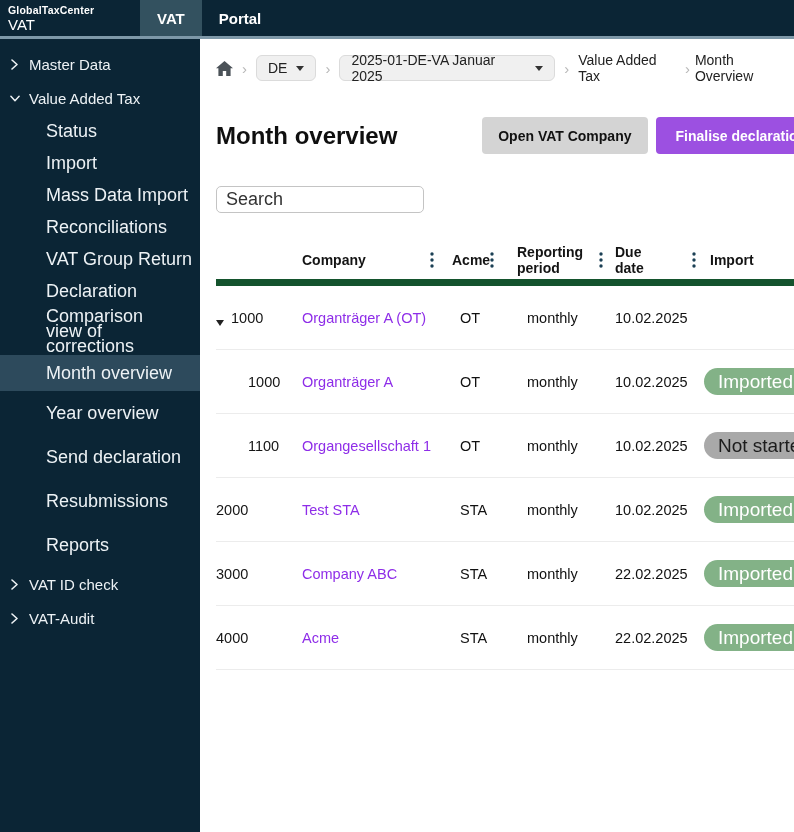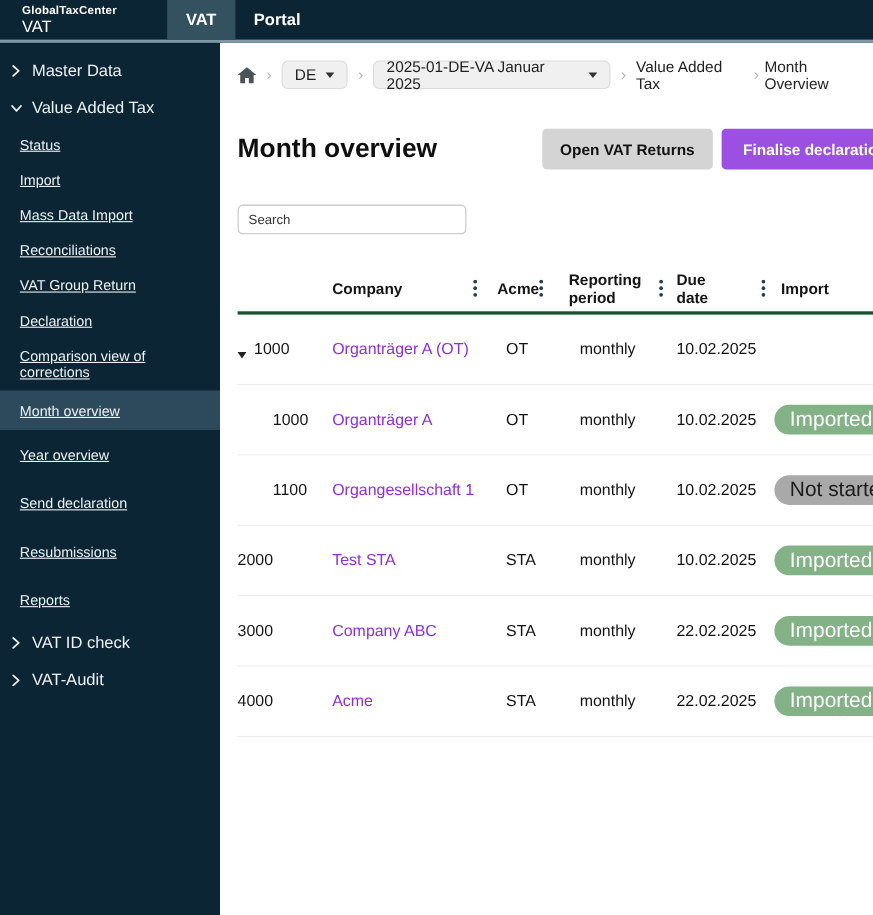--- a/index.html
+++ b/index.html
@@ -1,36 +1,36 @@
 <!DOCTYPE html>
 <html><head>
 <meta charset="utf-8">
 <style>
   * { margin:0; padding:0; box-sizing:border-box; }
   html,body { width:794px; height:832px; overflow:hidden; background:#fff;
     font-family:"Liberation Sans","DejaVu Sans",sans-serif; color:#111; }
 
   
   .topbar { display:flex; align-items:stretch; height:39px; background:#0B2535;
-    border-bottom:3px solid #7E98A8;padding-left:12px; }
+    border-bottom:3px solid #7E98A8; }
   .logo-block { width:140px; padding:4px 0 0 8px; color:#fff; }
   .logo-top { font-size:10.5px; font-weight:700; letter-spacing:.2px; line-height:12px; }
   .logo-bottom { font-size:15px; line-height:17px; }
   .top-tab { display:flex; align-items:center; padding:0 17px; color:#fff;
     font-size:15px; font-weight:700; cursor:pointer; }
   .top-tab.active { background:#33515F; }
 
   
   .shell { display:flex; height:793px; }
   .sidebar { width:200px; background:#0B2535; color:#EDF2F5; flex:none; padding-top:8px; }
   .nav-top { height:34px; display:flex; align-items:center; gap:9px; padding-left:10px;
     font-size:15px; cursor:pointer; }
   .nav-top .chev { width:10px; height:10px; flex:none; display:flex; align-items:center; }
-  .nav-sub { height:32px; display:flex; align-items:center; padding-left:18px;
-    font-size:13px; cursor:pointer;text-decoration:underline; }
+  .nav-sub { height:32px; display:flex; align-items:center; padding-left:46px;
+    font-size:18px; cursor:pointer; }
   .nav-sub.two-line { height:48px; line-height:15px; padding-right:28px; }
   .nav-sub.tall { height:44px; }
   .nav-sub.selected { background:#2D4A5C; height:36px; }
 
   
   .main { flex:1; padding:16px 0 0 16px; position:relative; }
 
   .breadcrumb { display:flex; align-items:center; gap:9px; height:26px; font-size:14px; color:#222; }
   .crumb-sep { color:#B7B7B7; font-size:15px; line-height:1; }
   .crumb-pill { display:flex; align-items:center; gap:9px; height:26px; padding:0 11px;
@@ -42,28 +42,28 @@
   .title-row { display:flex; align-items:center; margin-top:36px; margin-right:-40px; }
   .page-title { font-size:24px; font-weight:700; color:#0f0f0f; flex:1; }
   .actions { display:flex; gap:8px; flex:none; }
   .btn { height:37px; padding:0 16px; border:none; border-radius:4px; font-size:14px;
     font-weight:700; white-space:nowrap; cursor:pointer;
     font-family:"Liberation Sans","DejaVu Sans",sans-serif; }
   .btn-gray { background:#D4D4D4; color:#111; }
   .btn-purple { background:#9C50E1; color:#fff; padding:0 20px; }
 
   .search-input { margin-top:32px; width:208px; height:27px; border:1.5px solid #C4C4C4;
-    border-radius:5px; padding:0 9px; font-size:12px; color:#222;
+    border-radius:5px; padding:0 9px; font-size:18px; color:#222;
     font-family:"Liberation Sans","DejaVu Sans",sans-serif; }
   .search-input::placeholder { color:#333; opacity:1; }
 
   
   .table { margin-top:27px; width:578px; }
   .thead { display:grid; grid-template-columns:86px 150px 65px 98px 89px 1fr;
-    height:46px; border-bottom:3px solid #14532d; align-items:center; }
+    height:46px; border-bottom:7px solid #14532d; align-items:center; }
   .th { display:flex; align-items:center; justify-content:space-between;
     font-size:14px; font-weight:700; color:#141414; line-height:16px; }
   .th .th-label { max-width:76px; }
   .th-company { padding-right:18px; }
   .th-type { padding-right:23px; }
   .th-period { padding-right:20px;gap:16px; }
   .th-due { padding-right:20px;gap:48px; }
   .th-import { padding-left:6px; }
   .dots-icon { flex:none; display:block; }
 
@@ -164,21 +164,21 @@
       </span>
       <span class="crumb-sep">›</span>
       <span class="crumb-text">Value Added Tax</span>
       <span class="crumb-sep" style="margin:0 -4px;">›</span>
       <span class="crumb-text">Month Overview</span>
     </div>
 
     <div class="title-row">
       <h1 class="page-title">Month overview</h1>
       <div class="actions">
-        <button class="btn btn-gray">Open VAT Returns</button>
+        <button class="btn btn-gray">Open VAT Company</button>
         <button class="btn btn-purple">Finalise declarations</button>
       </div>
     </div>
 
     <input class="search-input" type="text" placeholder="Search" style="">
 
     
     <div class="table">
       <div class="thead">
         <div class="th"></div>

